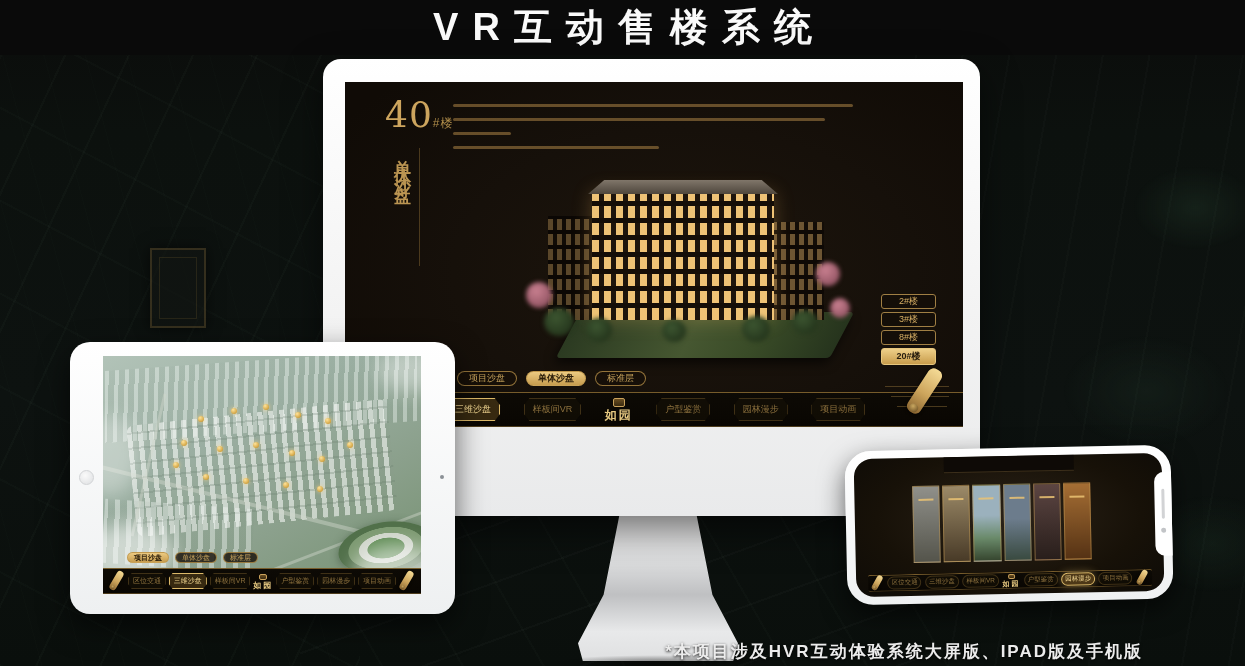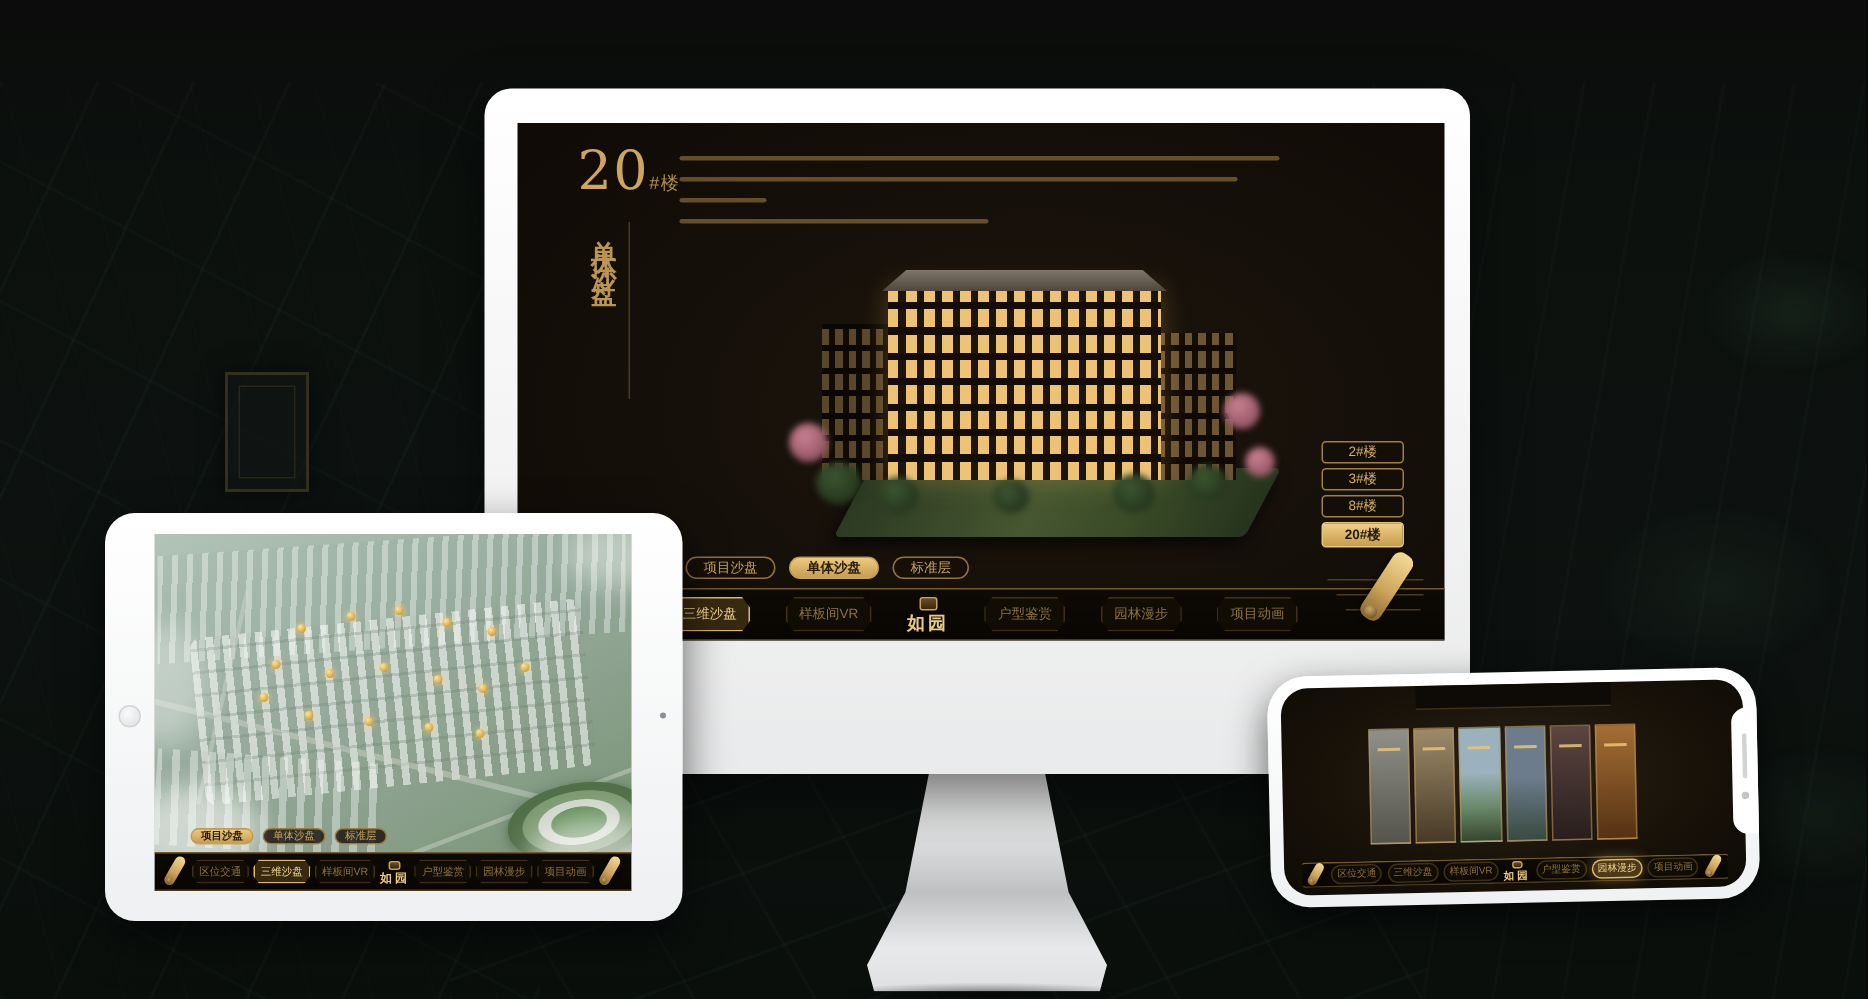--- a/index.html
+++ b/index.html
@@ -263,29 +263,30 @@
 </head>
 <body>
 
 <div id="stage">
 
   <div class="bg-left"></div>
   <div class="bg-right"></div>
   <div class="bg-mid"></div>
   <div class="bg-plaque"></div>
 
+  <div class="page-title">VR互动售楼系统</div>
 
   <div class="monitor">
     <div class="stand-neck"></div>
     <div class="stand-shadow"></div>
     <div class="monitor-frame">
       <div class="monitor-screen">
 
         <div class="m-floor-num">
-          <span>20</span><span class="m-floor-unit">#楼</span>
+          <span>40</span><span class="m-floor-unit">#楼</span>
         </div>
         <div class="m-subtitle-rule"></div>
         <div class="m-subtitle">单体沙盘</div>
 
         <div class="desc-line" style="left:108px;top:22px;width:400px;"></div>
         <div class="desc-line" style="left:108px;top:36px;width:372px;"></div>
         <div class="desc-line" style="left:108px;top:50px;width:58px;"></div>
         <div class="desc-line" style="left:108px;top:64px;width:206px;"></div>
 
         <div class="building">
@@ -442,14 +443,15 @@
             <i class="s-bar"></i>
           </span>
       </div>
     </div>
     <div class="p-notch">
       <span class="slit"></span>
       <span class="dot"></span>
     </div>
   </div>
 
+  <div class="footnote">*本项目涉及HVR互动体验系统大屏版、IPAD版及手机版</div>
 
 </div>
 
 </body></html>

